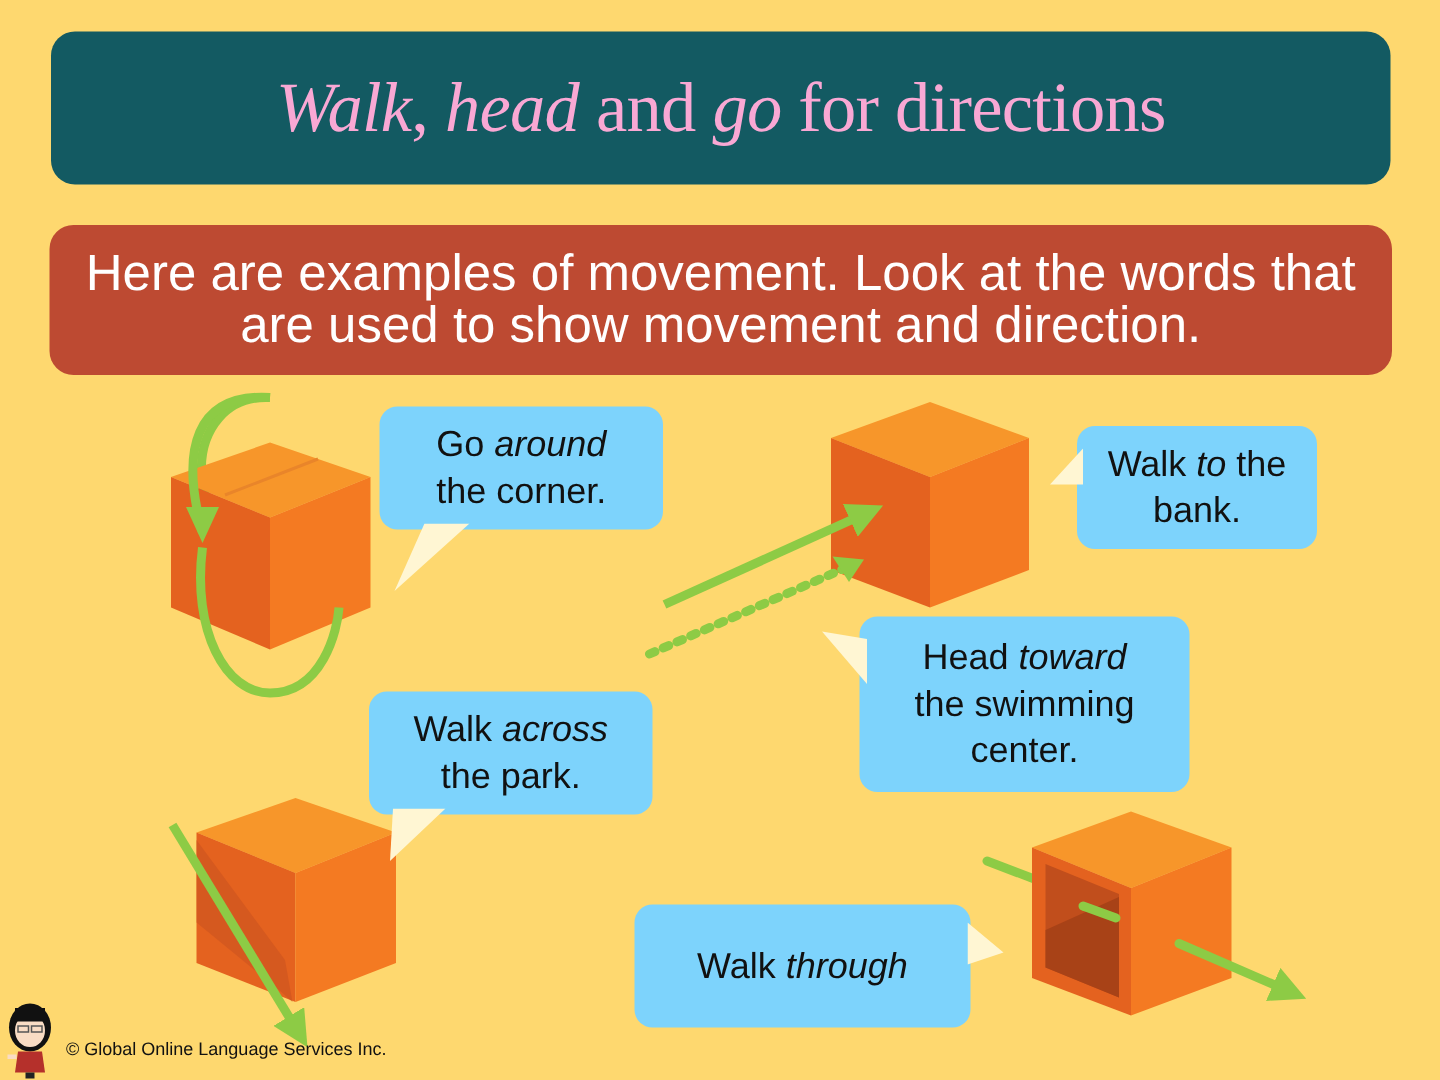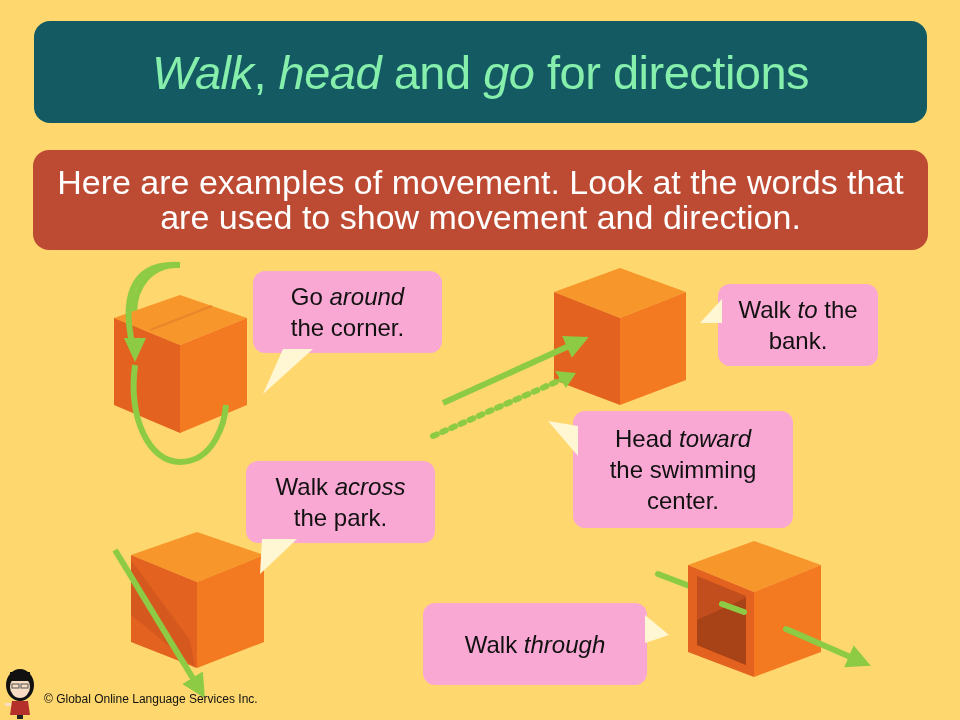--- a/index.html
+++ b/index.html
@@ -7,33 +7,33 @@
     width:960px; height:720px; overflow:hidden; position:relative;
     background:#FED86F;
     font-family:"Liberation Sans", sans-serif;
   }
   .title-bar {
     position:absolute; left:34px; top:21px; width:893px; height:102px;
     background:#135A62; border-radius:16px;
     display:flex; align-items:center; justify-content:center;
   }
   .title-bar .t {
-    color:#86efac; font-size:47px; letter-spacing:-0.5px;
+    color:#f9a8d4; font-size:47px; letter-spacing:-0.5px;font-family:Liberation Serif, serif;
   }
   .title-bar em { font-style:italic; }
   .intro-bar {
     position:absolute; left:33px; top:150px; width:895px; height:100px;
     background:#BD4A32; border-radius:16px;
     display:flex; align-items:center; justify-content:center; text-align:center;
   }
   .intro-bar .t {
     color:#fff; font-size:34px; line-height:35px; width:880px;
   }
   .bubble {
-    position:absolute; background:#f9a8d4; border-radius:12px;
+    position:absolute; background:#7dd3fc; border-radius:12px;
     color:#111; font-size:24px; line-height:31px; text-align:center;
     display:flex; align-items:center; justify-content:center;
   }
   .bubble em { font-style:italic; }
   svg.art { position:absolute; left:0; top:0; }
   .footer {
     position:absolute; left:44px; top:692px; font-size:12px; color:#111;
   }
   .mascot { position:absolute; left:2px; top:665px; width:36px; height:55px; }
 </style>

